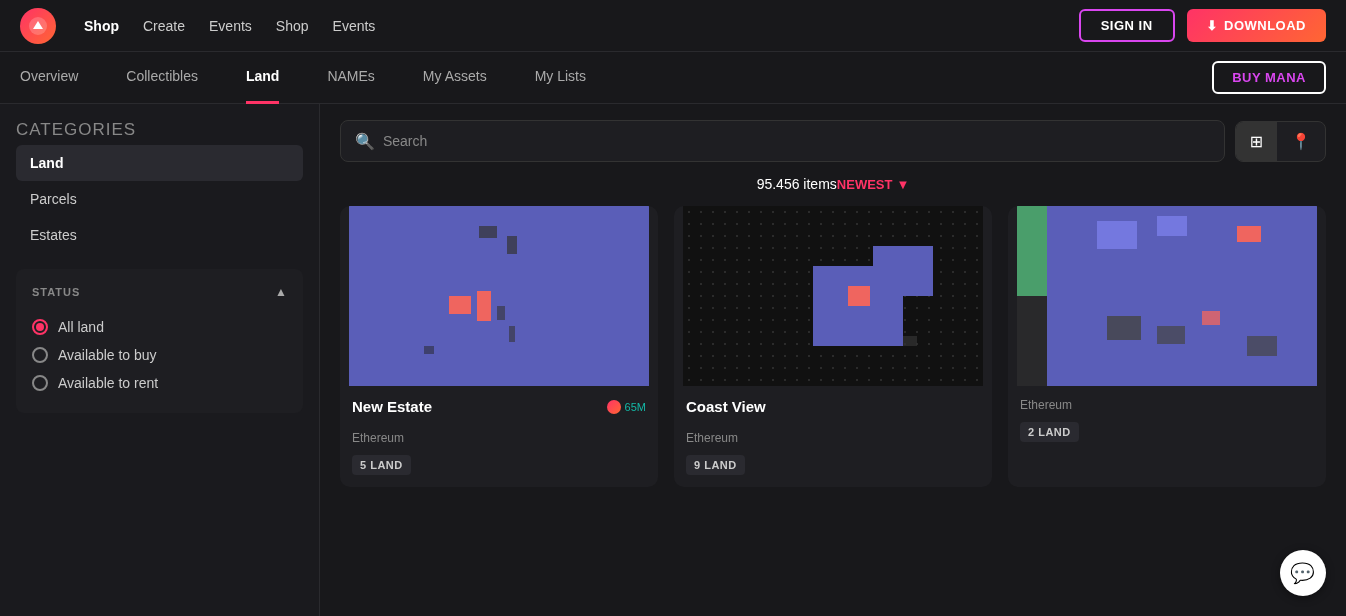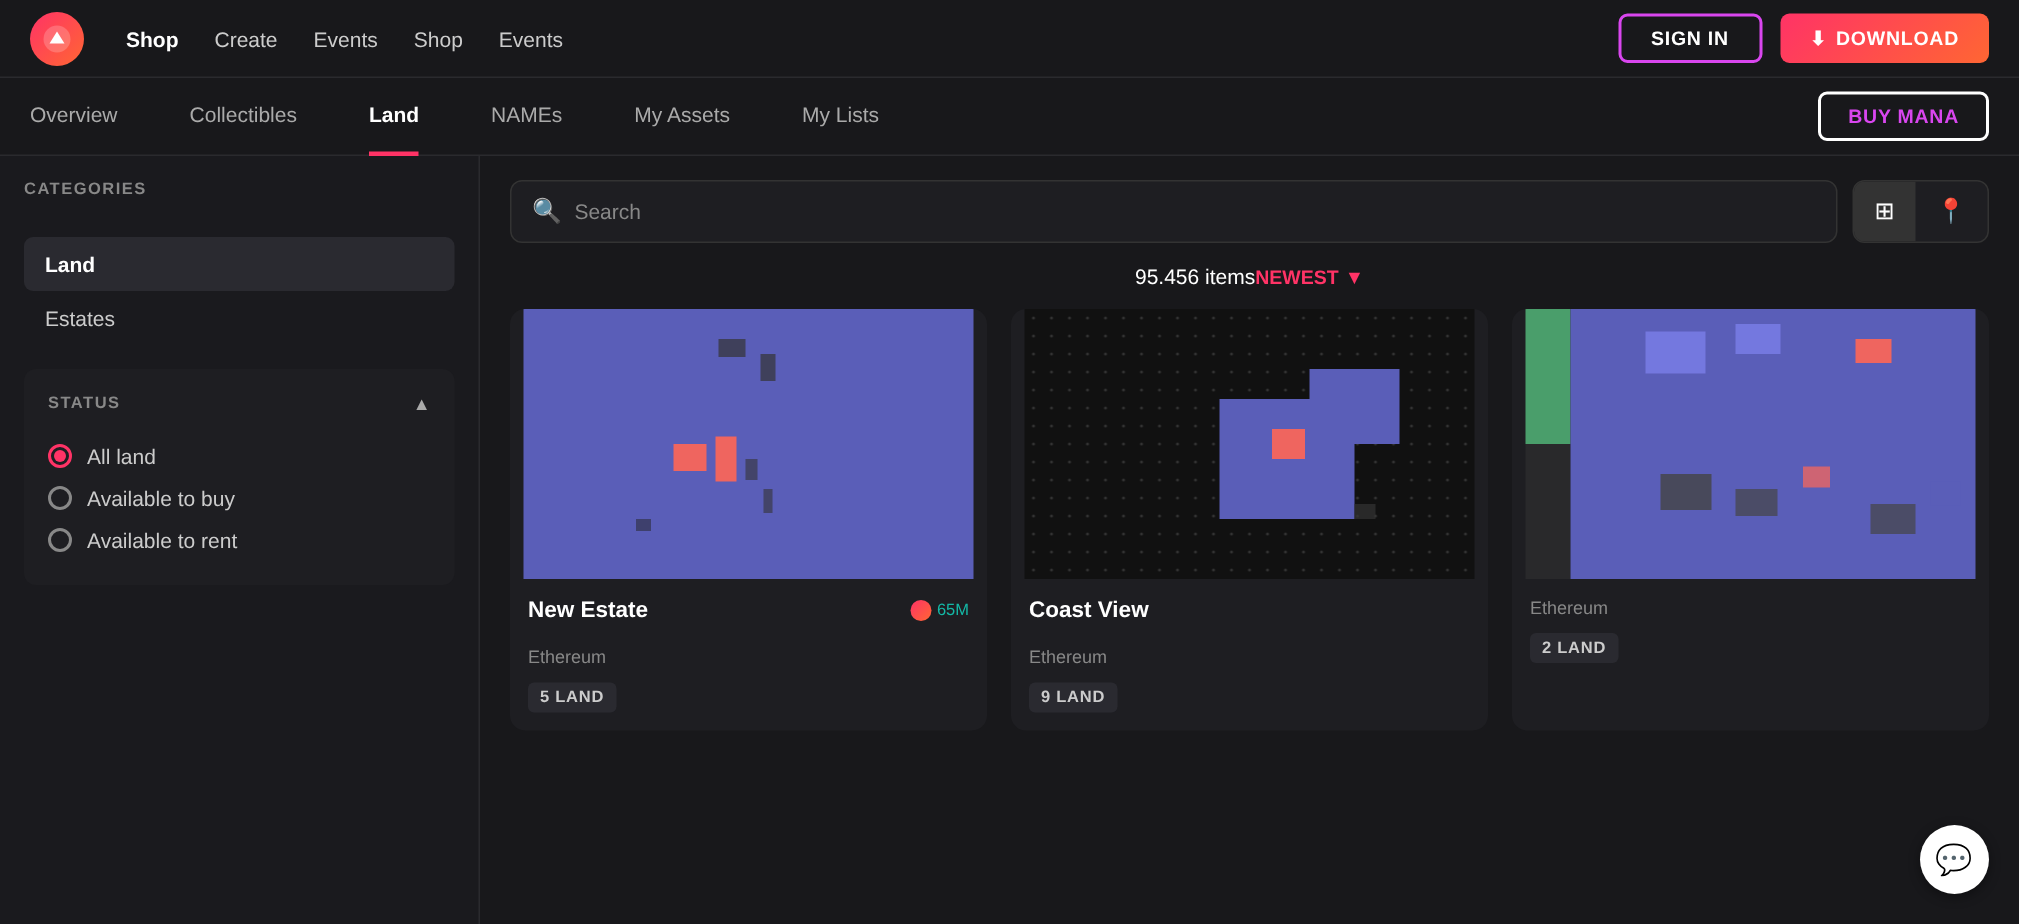--- a/index.html
+++ b/index.html
@@ -131,25 +131,25 @@
       flex-shrink: 0;
       background: #1a1a1e;
       padding: 16px;
       overflow-y: auto;
       border-right: 1px solid #2a2a2e;
     }
     .sidebar-section {
       margin-bottom: 16px;
     }
     .sidebar-label {
-      font-size: 11px;
+      font-size: 17px;
       color: #888;
-      font-weight: 700;
+      font-weight: 400;
       letter-spacing: 1px;
-      margin-bottom: 26px;
+      margin-bottom: 5px;
     }
     .sidebar-item {
       padding: 10px 14px;
       border-radius: 6px;
       cursor: pointer;
       color: #ccc;
       font-size: 14px;
     }
     .sidebar-item.active {
       background: #2a2a30;
@@ -405,20 +405,21 @@
   <span class="sec-nav-link">My Lists</span>
   <button class="buy-mana-btn">BUY MANA</button>
 </nav>
 
 <div class="main-layout">
 
   <aside class="sidebar">
     <div class="sidebar-section">
       <div class="sidebar-label">CATEGORIES</div>
       <div class="sidebar-item active">Land</div>
+      <div class="sidebar-item">Parcels</div>
       <div class="sidebar-item">Estates</div>
     </div>
 
     <div class="status-section">
       <div class="status-header">
         <span class="status-title">STATUS</span>
         <span class="chevron-up">▲</span>
       </div>
       <div class="radio-item">
         <div class="radio-circle checked"></div>

